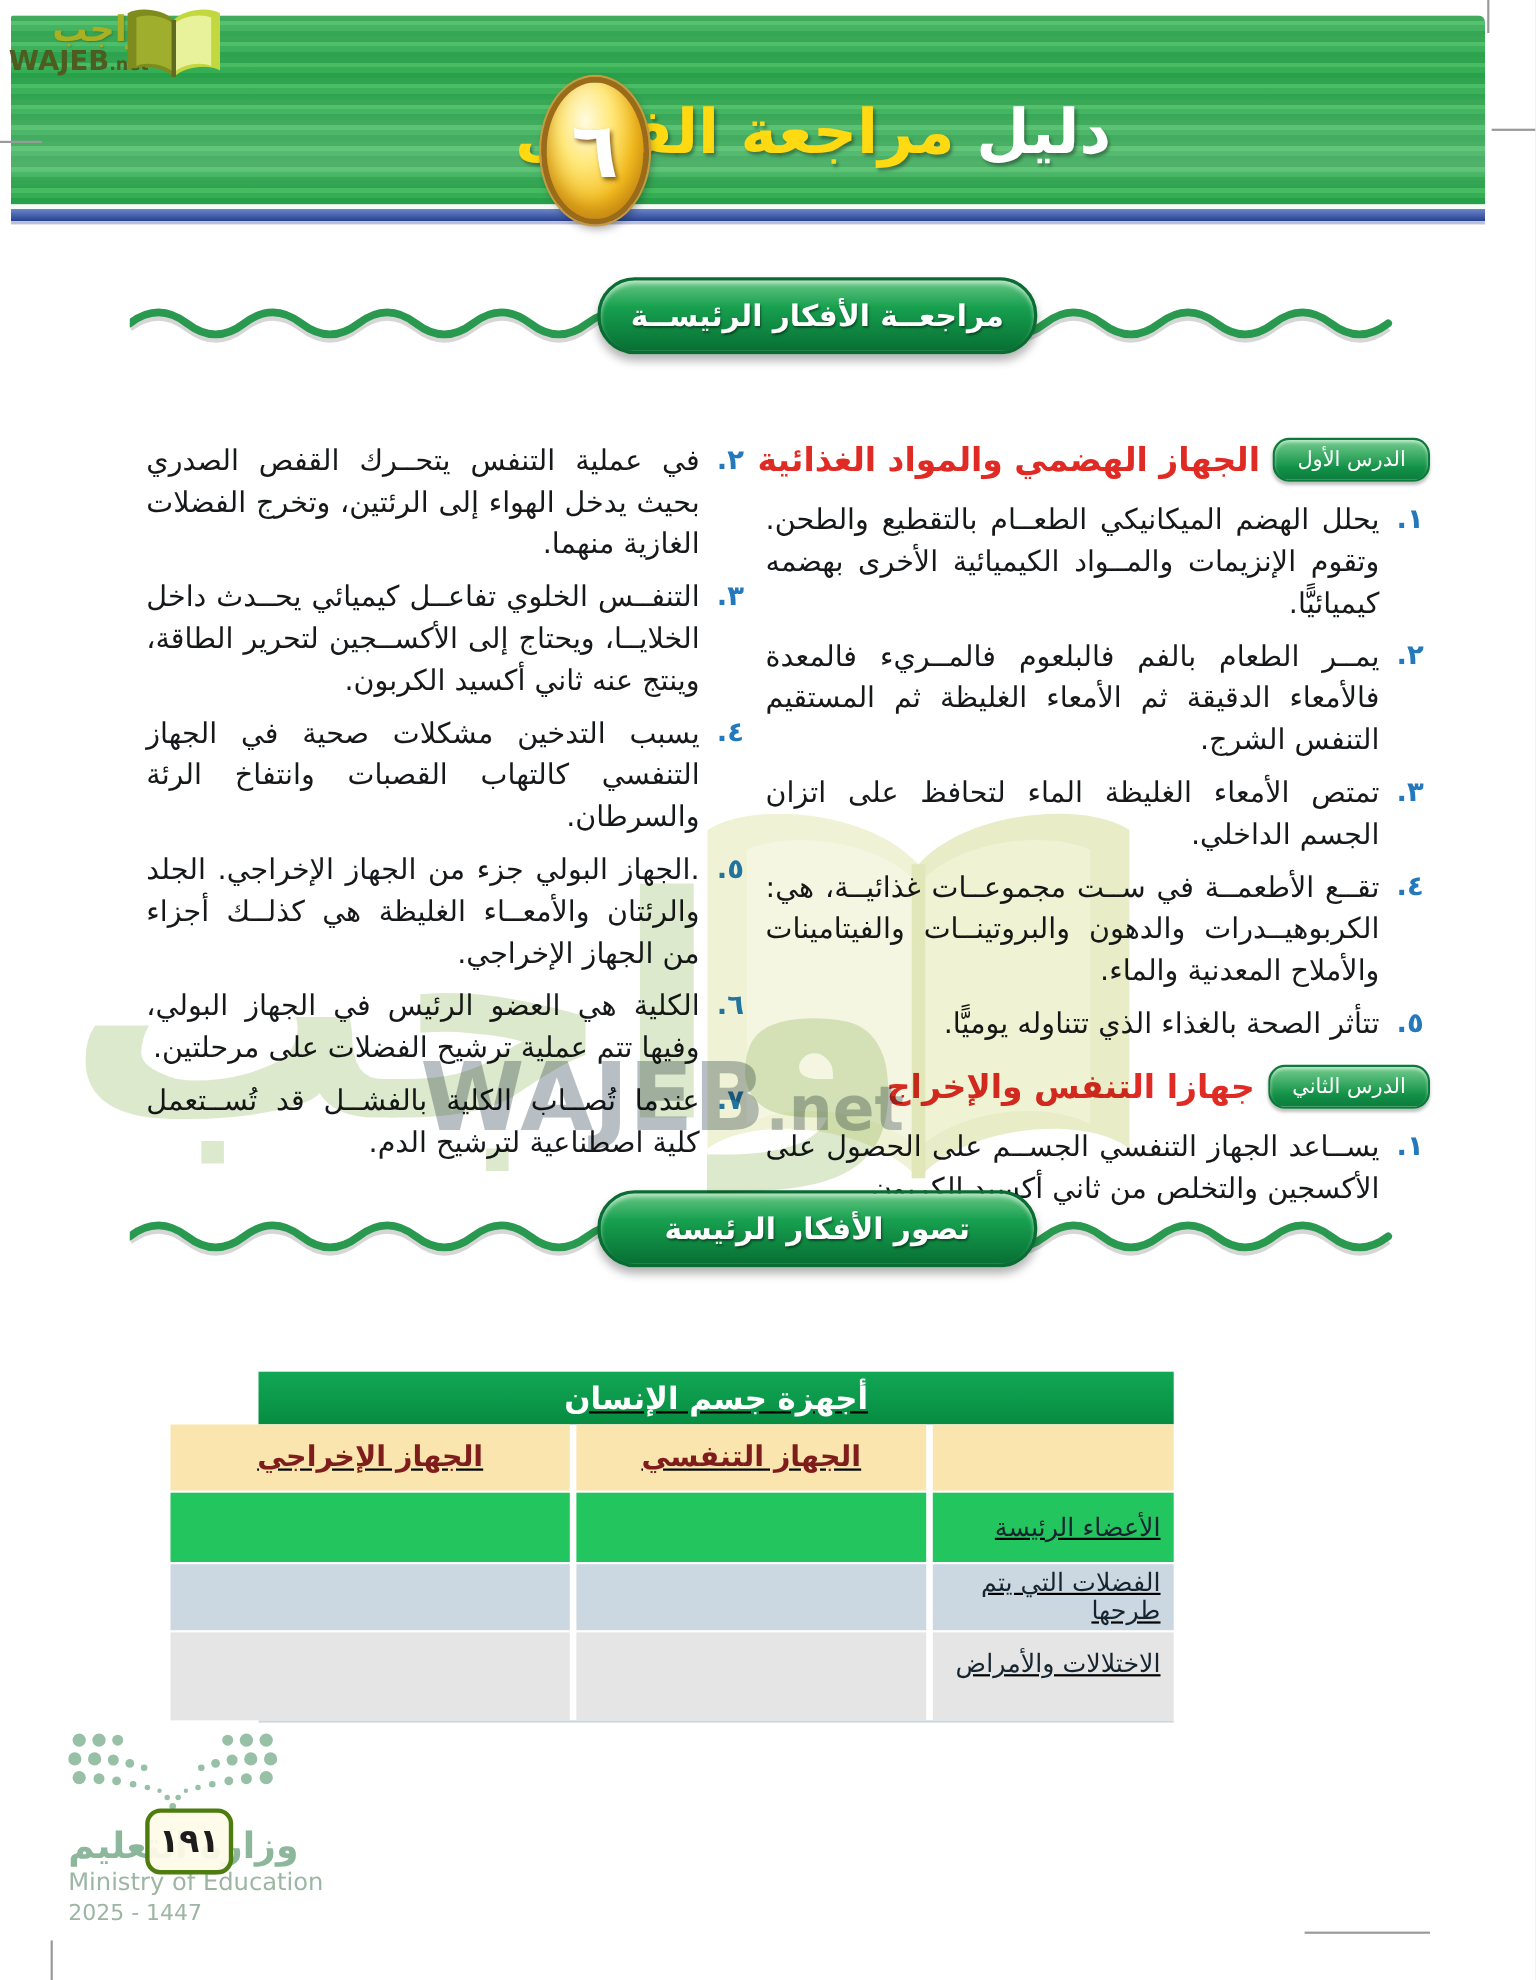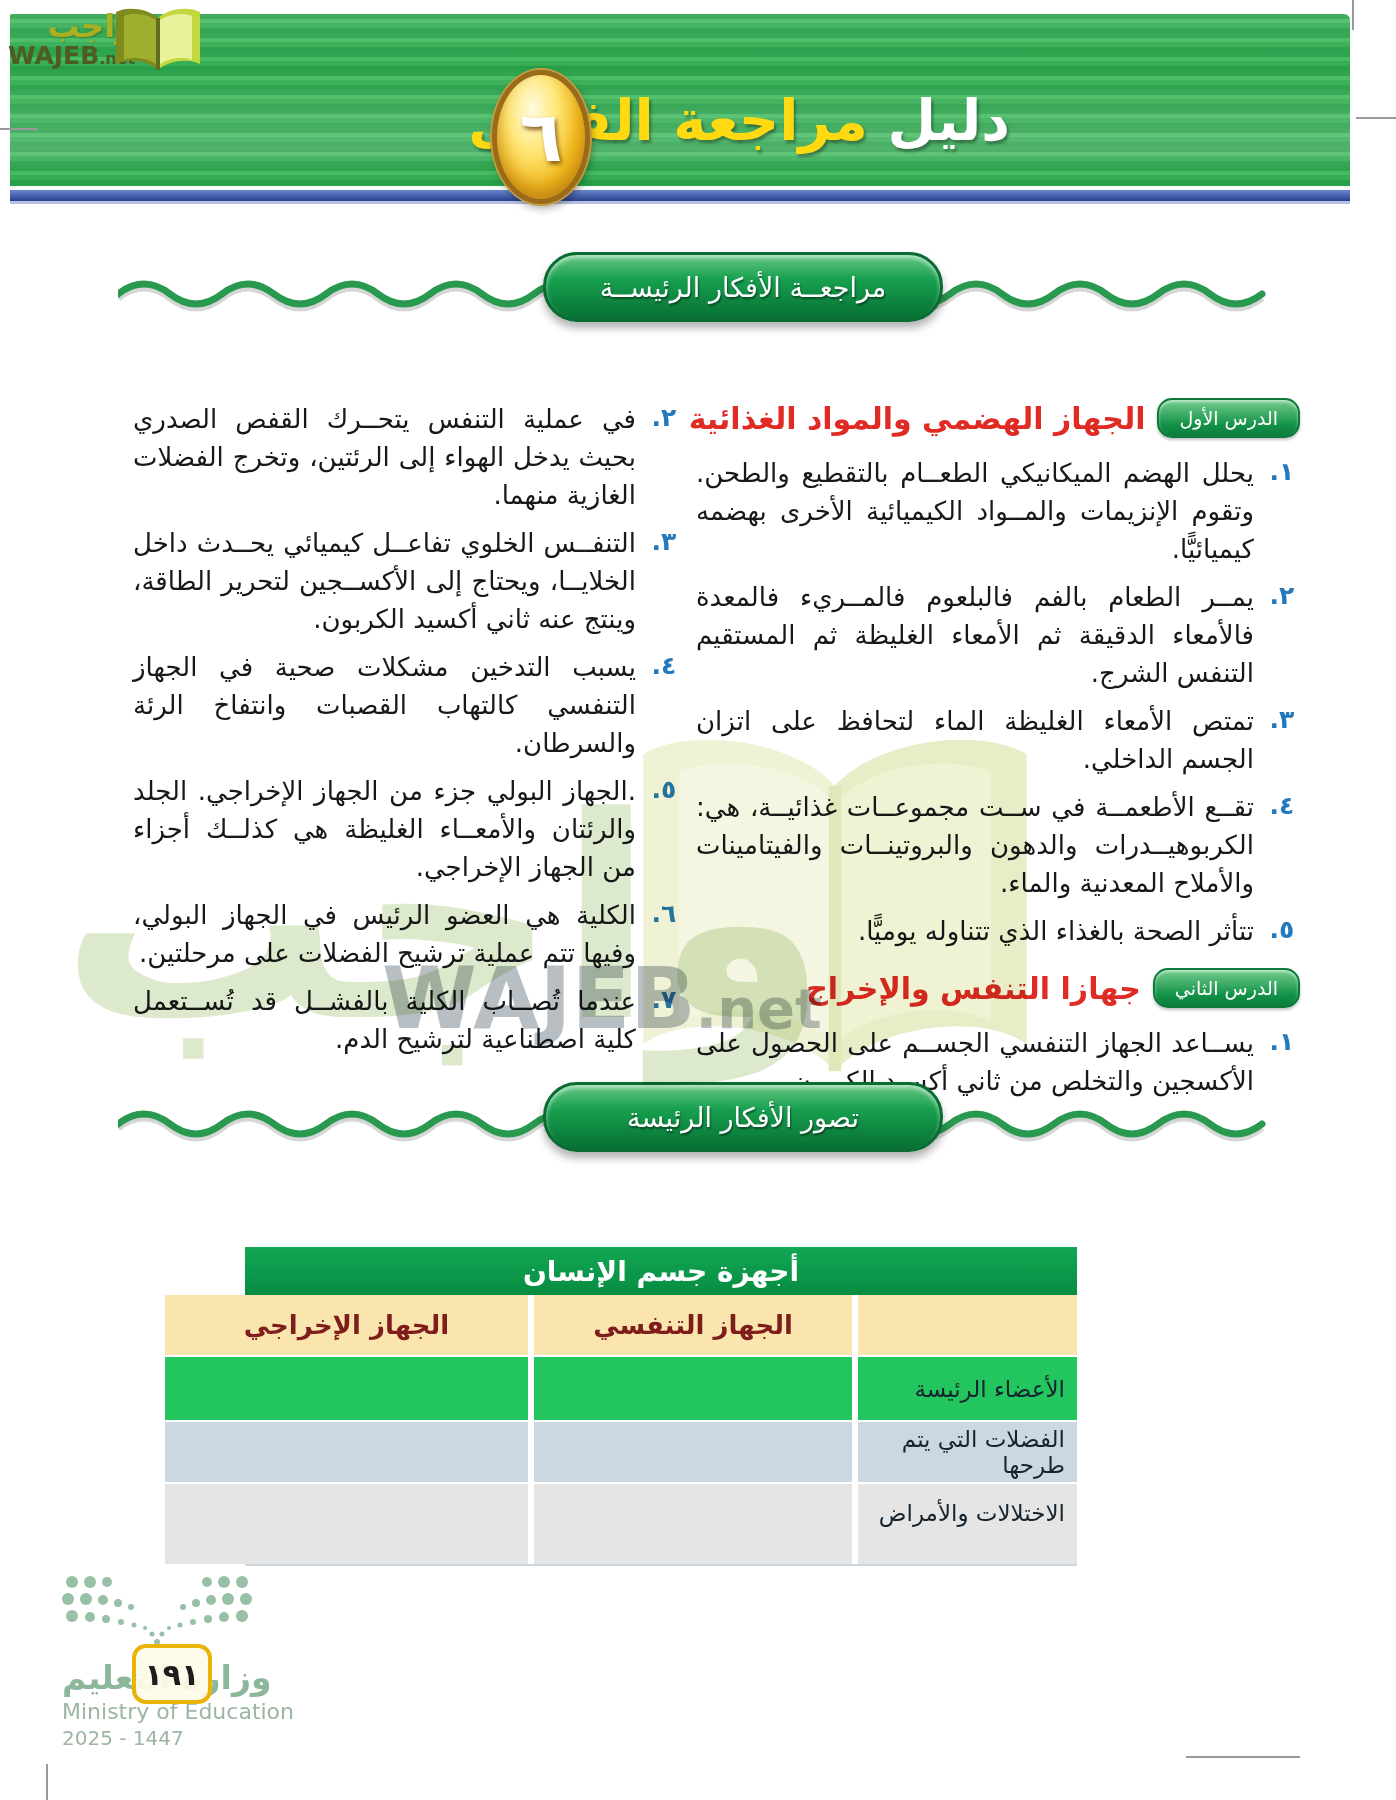--- a/index.html
+++ b/index.html
@@ -35,21 +35,21 @@
   .wl-book{position:absolute;left:100px;top:-4px;}
 
   
   .ribbon{position:absolute;left:0;width:1396px;height:80px;z-index:2;}
   .ribbon svg.wave{position:absolute;left:118px;top:14px;}
   .ribbon .pill{position:absolute;left:543px;top:0;width:394px;height:64px;border-radius:34px;
     background:linear-gradient(180deg,#67c783 0%,#17a04f 38%,#076f33 100%);
     border:3px solid #0a6b33;
     box-shadow:0 6px 9px rgba(0,0,0,.30),inset 0 3px 4px rgba(255,255,255,.55);
     display:flex;align-items:center;justify-content:center;}
-  .ribbon .pill span{color:#fff;font-weight:normal;font-size:27px;text-shadow:1px 2px 2px rgba(0,0,0,.45);direction:rtl;}
+  .ribbon .pill span{color:#fff;font-weight:bold;font-size:27px;text-shadow:1px 2px 2px rgba(0,0,0,.45);direction:rtl;}
   #ribbon-review{top:252px;}
   #ribbon-visualize{top:1082px;}
 
   
   .col{position:absolute;direction:rtl;z-index:2;}
   #col-right{right:96px;top:398px;width:604px;}
   #col-left{left:133px;top:400px;width:549px;}
   .lesson-head{display:flex;align-items:center;gap:12px;margin-bottom:16px;}
   .lesson-badge{background:linear-gradient(180deg,#74cd8e 0%,#129147 70%,#0c7c3c 100%);
     border:2px solid #0b7a3a;border-radius:15px;color:#fff;font-weight:normal;font-size:19px;
@@ -67,39 +67,39 @@
   #wm-ar{left:60px;top:780px;font-size:280px;line-height:1;font-weight:bold;color:#bcd49b;opacity:.5;direction:rtl;}
   #wm-en{left:382px;top:948px;font-weight:bold;color:#7d8a94;opacity:.55;white-space:nowrap;}
   #wm-en .big{font-size:86px;}
   #wm-en .sm{font-size:56px;}
 
   
   .instruction{position:absolute;right:101px;top:1168px;width:620px;direction:rtl;text-align:right;
     font-size:24px;font-weight:bold;color:#101010;z-index:2;}
 
   
-  .hbtable{position:absolute;left:245px;top:1247px;width:832px;z-index:1;}
+  .hbtable{position:absolute;left:235px;top:1247px;width:832px;z-index:1;text-decoration:underline;}
   .tbl-title{height:48px;background:linear-gradient(180deg,#12a755,#068c41);
     display:flex;align-items:center;justify-content:center;color:#fff;font-size:28px;font-weight:bold;direction:rtl;}
   .tbl-grid{display:grid;direction:rtl;grid-template-columns:219px 318px 363px;
     grid-template-rows:60px 63px 60px 80px;column-gap:6px;row-gap:2px;background:#fff;
     border-bottom:2px solid #ccd6dc;}
   .cell{min-height:0;}
   .c-cream{background:#f9e5ad;display:flex;align-items:center;justify-content:center;
     font-weight:bold;font-size:26px;color:#7f1d1d;direction:rtl;}
   .r1{background:#22c55e;} .r2{background:#ccd8e1;} .r3{background:#e5e5e5;}
   .lbl{display:flex;align-items:center;padding-right:12px;font-size:23px;color:#15242e;direction:rtl;}
   .lbl-top{align-items:flex-start;padding-top:16px;}
 
   
   .ministry{position:absolute;left:62px;top:1572px;width:260px;z-index:1;}
   .m-ar{color:#8cb79b;font-size:33px;font-weight:bold;direction:rtl;text-align:left;margin-top:4px;letter-spacing:1px;}
   .m-en{color:#9cb6a3;font-size:22px;margin-top:2px;}
   .m-years{color:#9cb6a3;font-size:20px;margin-top:2px;}
-  .page-badge{position:absolute;left:132px;top:1644px;width:72px;height:52px;border:4px solid #eab308;
+  .page-badge{position:absolute;left:132px;top:1644px;width:72px;height:52px;border:4px solid #4d7c0f;
     border-radius:14px;background:rgba(255,251,232,.92);display:flex;align-items:center;justify-content:center;
     font-size:30px;font-weight:bold;color:#1c1c1c;z-index:2;}
 
   
   .cm{position:absolute;background:#9a9a9a;z-index:0;}
 </style>
 </head>
 <body>
 
 <div class="page">

